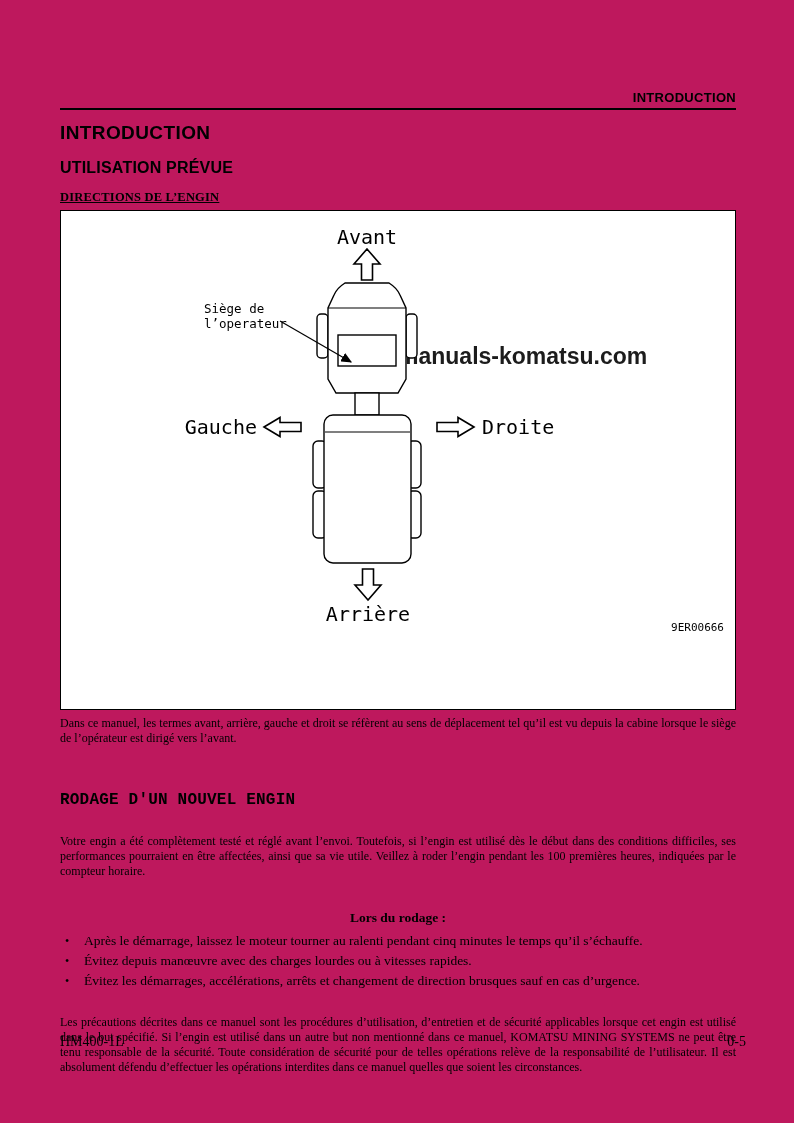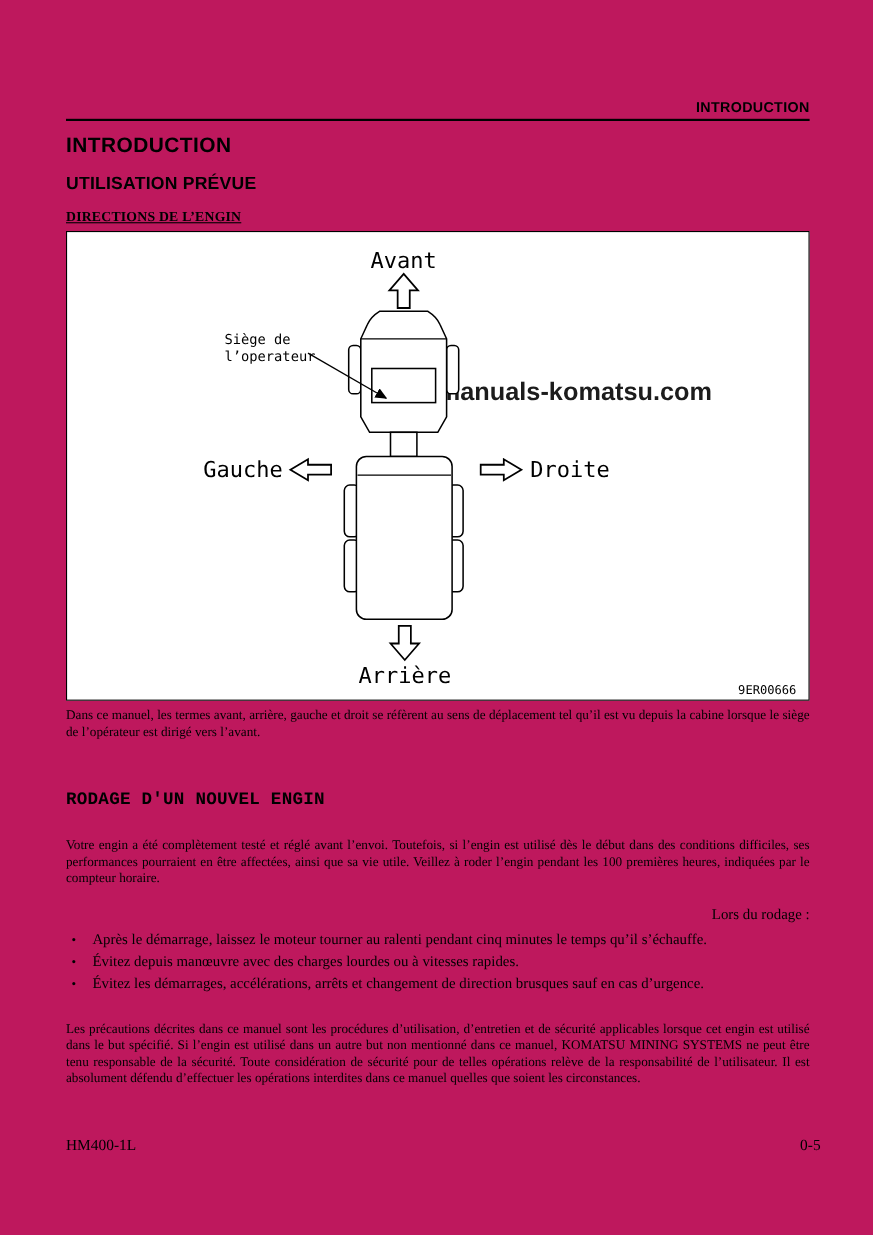--- a/index.html
+++ b/index.html
@@ -46,35 +46,36 @@
     margin-top: 13px;
     font-family: "Liberation Serif", serif;
     font-weight: bold;
     font-size: 12.5px;
     text-decoration: underline;
     letter-spacing: 0.2px;
   }
   figure.figure-box {
     margin-top: 5px;
     width: 676px;
-    height: 427px;
+    height: 500px;
     border: 1px solid #000;
     background: #fff;
   }
   p.body-text {
     font-size: 12px;
     line-height: 1.26;
     text-align: justify;
   }
   p.caption { margin-top: 6px; }
   p.para1 { margin-top: 25px; }
   p.list-intro {
-    margin-top: 16px;
+    margin-top: 30px;
     font-size: 13.5px;
-    text-align: right;
+    text-align: center;
+    font-weight: bold;
   }
   .bullet-list { margin-top: 5px; }
   .bullet-row {
     display: flex;
     font-size: 13.5px;
     line-height: 20px;
   }
   .bullet-row .bullet-marker {
     width: 24px;
     flex: 0 0 24px;

